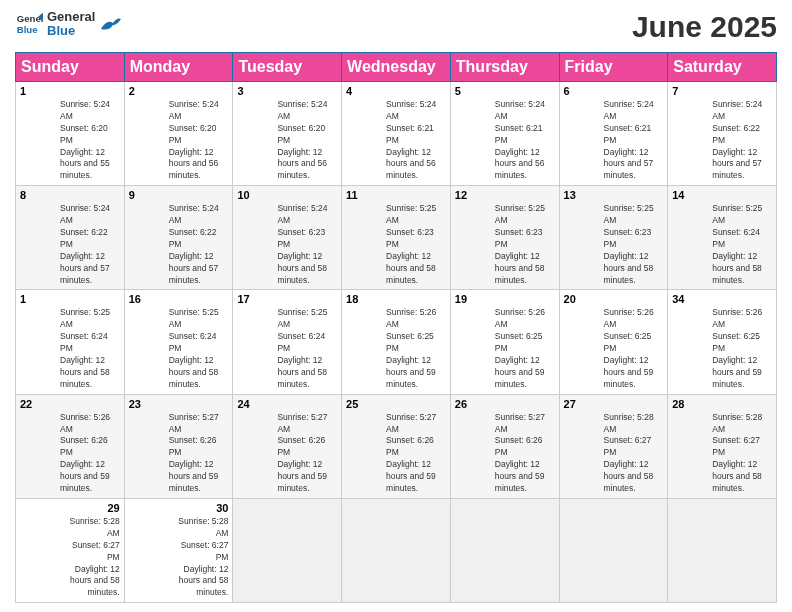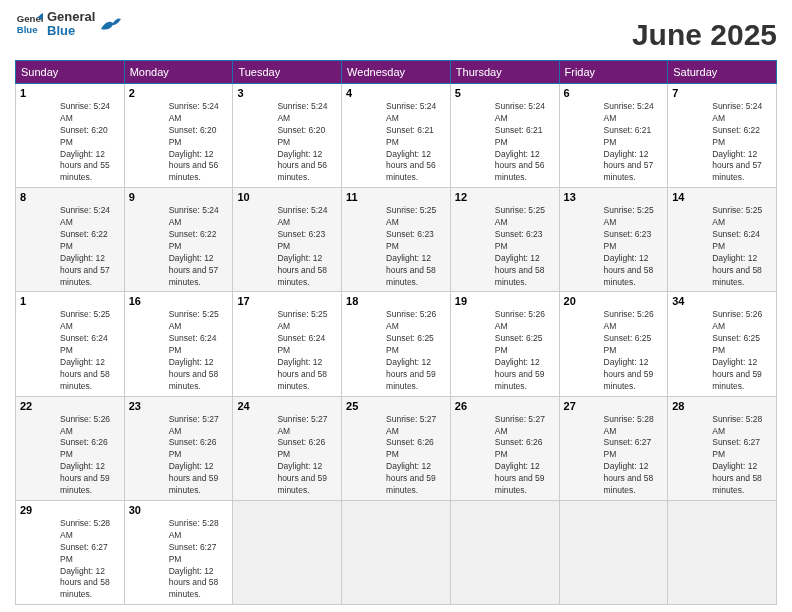--- a/index.html
+++ b/index.html
@@ -31,38 +31,37 @@
       width: 28px;
       height: 28px;
     }
     .title-block {
       text-align: right;
     }
     .month-title {
       font-size: 30px;
       font-weight: bold;
       color: #333;
-      margin-top: 8px;
     }
     .location {
       font-size: 13px;
       color: #555;
     }
     .calendar-table {
       width: 100%;
       border-collapse: collapse;
       font-size: 9.5px;
     }
     .calendar-table th {
-      background: #701a75;
+      background: #ec4899;
       color: #fff;
       text-align: left;
       padding: 5px 5px;
-      font-size: 11px;
-      font-weight: normal;
+      font-size: 16px;
+      font-weight: bold;
       border: 1px solid #1a6fad;
     }
     .calendar-table td {
       border: 1px solid #ccc;
       vertical-align: top;
       padding: 3px 4px;
       width: calc(100% / 7);
       height: 82px;
       background: #fff;
     }
@@ -79,20 +78,21 @@
       font-size: 8.5px;
       color: #333;
       line-height: 1.4;
       margin-left: 40px;
     }
     .empty-cell {
       background: #f0f0f0 !important;
     }
     .last-row td {
       height: 68px;
+      text-align: right;
     }
   </style>
 </head>
 <body>
 
 <div class="page">
   <div class="header">
     <div class="logo">
       <svg class="logo-icon" viewBox="0 0 32 32" width="32" height="32">
         <text x="2" y="14" font-size="11" font-weight="bold" fill="#333" font-family="Arial">General</text>

